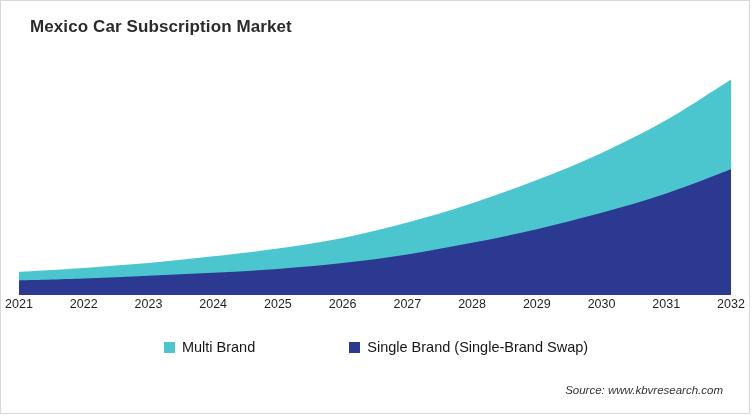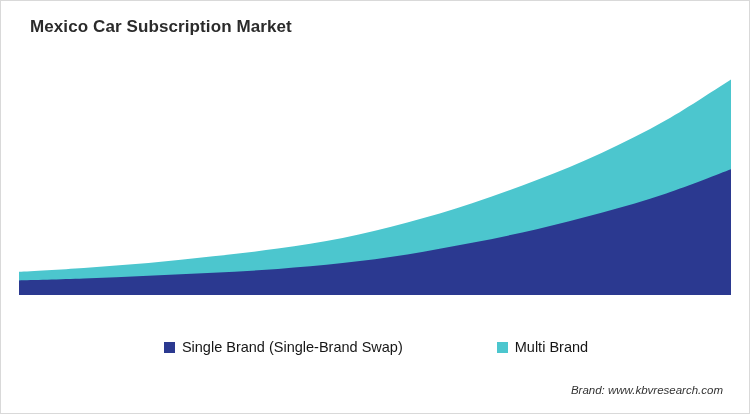--- a/index.html
+++ b/index.html
@@ -63,26 +63,40 @@
 
   <div id="title">Mexico Car Subscription Market</div>
 
   <div id="plot">
     <svg id="area-svg" viewBox="0 0 712 232" preserveAspectRatio="none">
       <path id="path-multi" d="M0.00,208.80C10.79,208.16 43.15,206.38 64.73,204.93C86.30,203.48 107.88,202.03 129.45,200.10C151.03,198.17 172.61,195.75 194.18,193.33C215.76,190.92 237.33,188.66 258.91,185.60C280.48,182.54 302.06,179.32 323.64,174.97C345.21,170.62 366.79,165.30 388.36,159.50C409.94,153.70 431.52,147.26 453.09,140.17C474.67,133.08 496.24,125.34 517.82,116.97C539.39,108.59 560.97,99.89 582.55,89.90C604.12,79.91 625.70,69.28 647.27,57.03C668.85,44.79 701.21,23.20 712.00,16.43L712,232L0,232Z" fill="#4cc6ce"></path>
       <path id="path-single" d="M0.00,217.50C10.79,217.18 43.15,216.37 64.73,215.57C86.30,214.76 107.88,213.63 129.45,212.67C151.03,211.70 172.61,210.89 194.18,209.77C215.76,208.64 237.33,207.51 258.91,205.90C280.48,204.29 302.06,202.52 323.64,200.10C345.21,197.68 366.79,194.78 388.36,191.40C409.94,188.02 431.52,183.99 453.09,179.80C474.67,175.61 496.24,171.26 517.82,166.27C539.39,161.27 560.97,155.79 582.55,149.83C604.12,143.87 625.70,137.75 647.27,130.50C668.85,123.25 701.21,110.36 712.00,106.33L712,232L0,232Z" fill="#2b3990"></path>
     </svg>
   </div>
 
+  <div id="xaxis">
+      <span class="xtick" style="left: 0px;">2021</span>
+      <span class="xtick" style="left: 64.7273px;">2022</span>
+      <span class="xtick" style="left: 129.455px;">2023</span>
+      <span class="xtick" style="left: 194.182px;">2024</span>
+      <span class="xtick" style="left: 258.909px;">2025</span>
+      <span class="xtick" style="left: 323.636px;">2026</span>
+      <span class="xtick" style="left: 388.364px;">2027</span>
+      <span class="xtick" style="left: 453.091px;">2028</span>
+      <span class="xtick" style="left: 517.818px;">2029</span>
+      <span class="xtick" style="left: 582.545px;">2030</span>
+      <span class="xtick" style="left: 647.273px;">2031</span>
+      <span class="xtick" style="left: 712px;">2032</span>
+    </div>
 
   <div id="legend">
+    <div class="legend-item">
+      <span class="swatch" style="background: rgb(76, 198, 206);"></span>
+      <span class="legend-label">Multi Brand</span>
+    </div>
     <div class="legend-item">
       <span class="swatch" style="background: rgb(43, 57, 144);"></span>
       <span class="legend-label">Single Brand (Single-Brand Swap)</span>
     </div>
-    <div class="legend-item">
-      <span class="swatch" style="background: rgb(76, 198, 206);"></span>
-      <span class="legend-label">Multi Brand</span>
-    </div>
   </div>
 
-  <div id="source">Brand: www.kbvresearch.com</div>
+  <div id="source">Source: www.kbvresearch.com</div>
 </div>
 
 </body></html>

